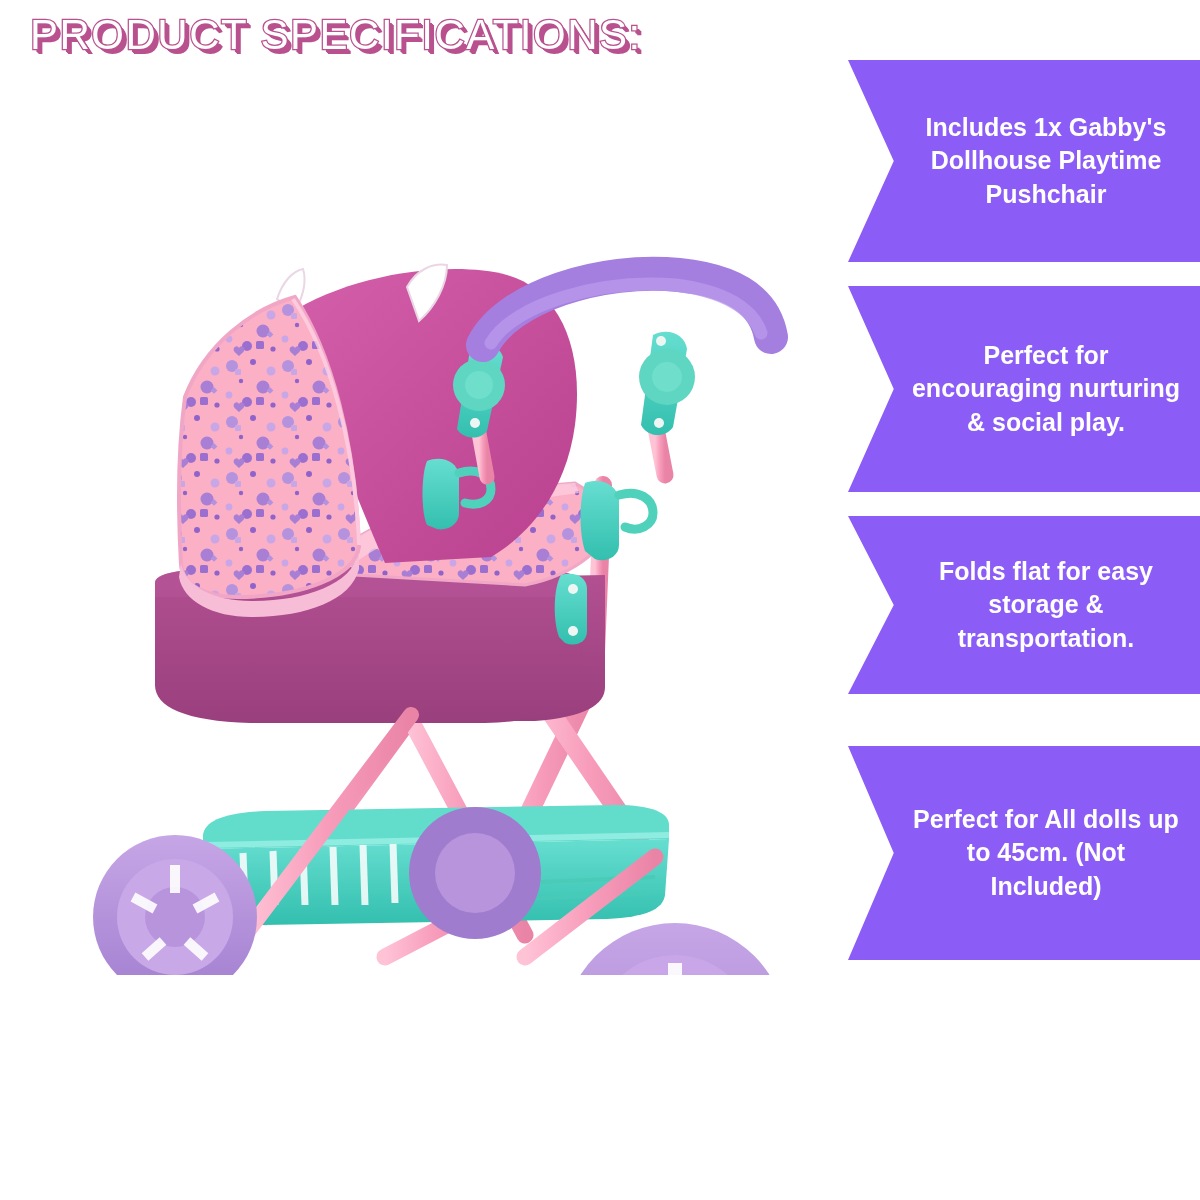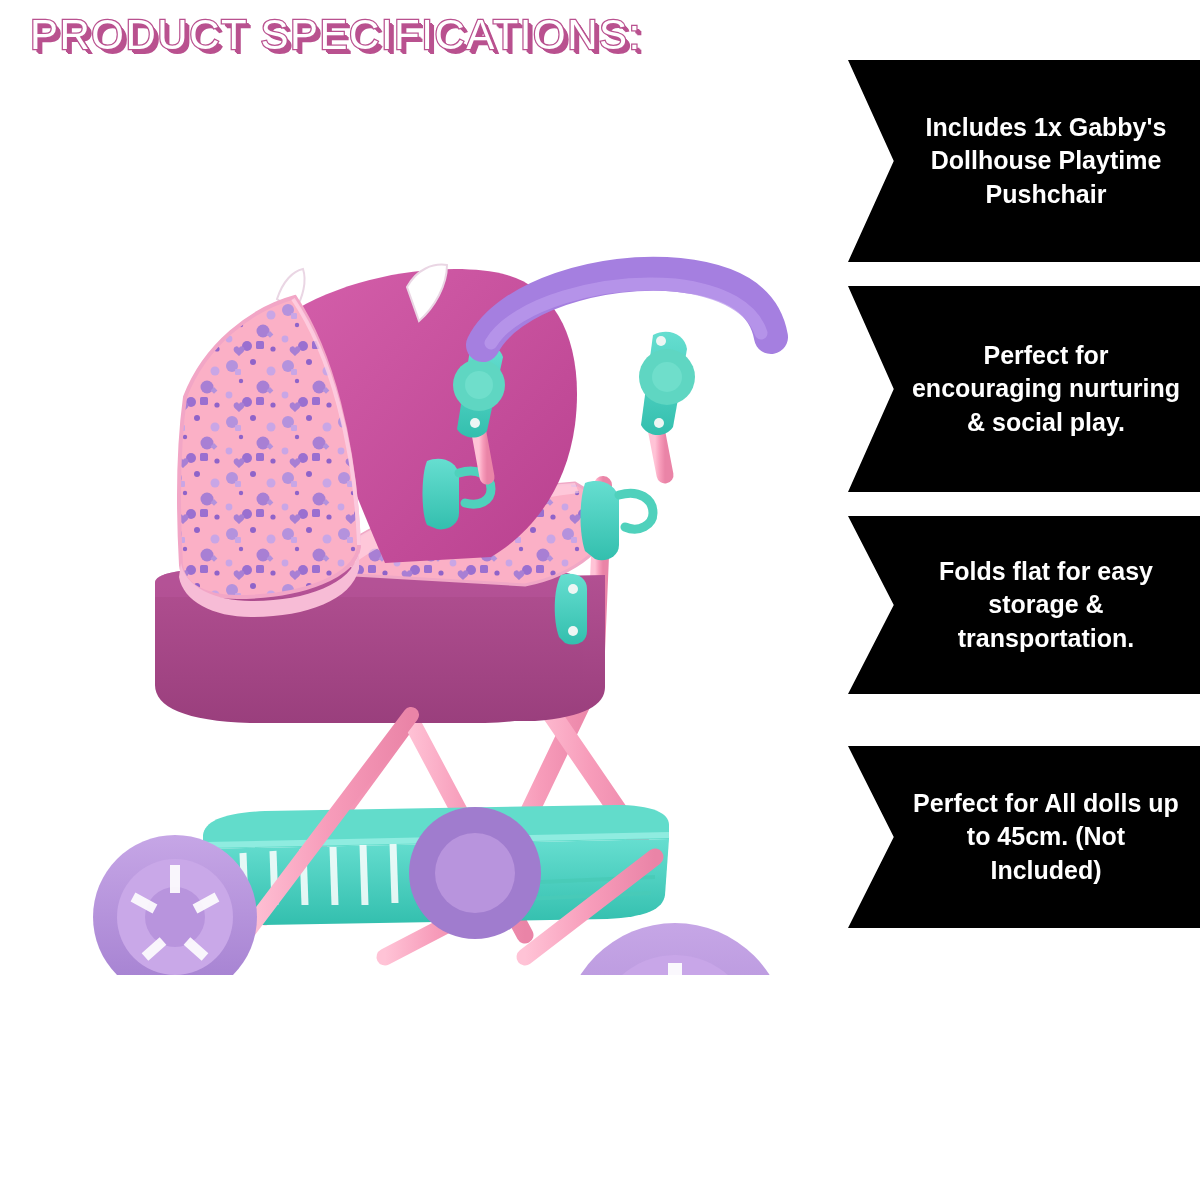--- a/index.html
+++ b/index.html
@@ -41,41 +41,41 @@
     position: absolute;
     left: 848px;
     top: 0;
     width: 352px;
     height: 1200px;
   }
   .banner {
     position: absolute;
     left: 0;
     width: 352px;
-    background: #000000;
+    background: #8b5cf6;
     clip-path: polygon(0% 0%, 100% 0%, 100% 100%, 0% 100%, 13% 50%);
     display: flex;
     align-items: center;
     justify-content: center;
     box-sizing: border-box;
     padding: 6px 18px 6px 62px;
   }
   .banner-text {
     color: #ffffff;
     font-family: "Liberation Sans", sans-serif;
     font-weight: bold;
     font-size: 25px;
     line-height: 1.33;
     text-align: center;
     width: 100%;
   }
   #banner-0 { top: 60px;  height: 202px; }
   #banner-1 { top: 286px; height: 206px; }
   #banner-2 { top: 516px; height: 178px; }
-  #banner-3 { top: 746px; height: 182px; }
+  #banner-3 { top: 746px; height: 214px; }
   #banner-4 { top: 962px; height: 176px; }
 
   
   #product-photo {
     position: absolute;
     left: 55px;
     top: 245px;
     width: 780px;
     height: 730px;
   }

